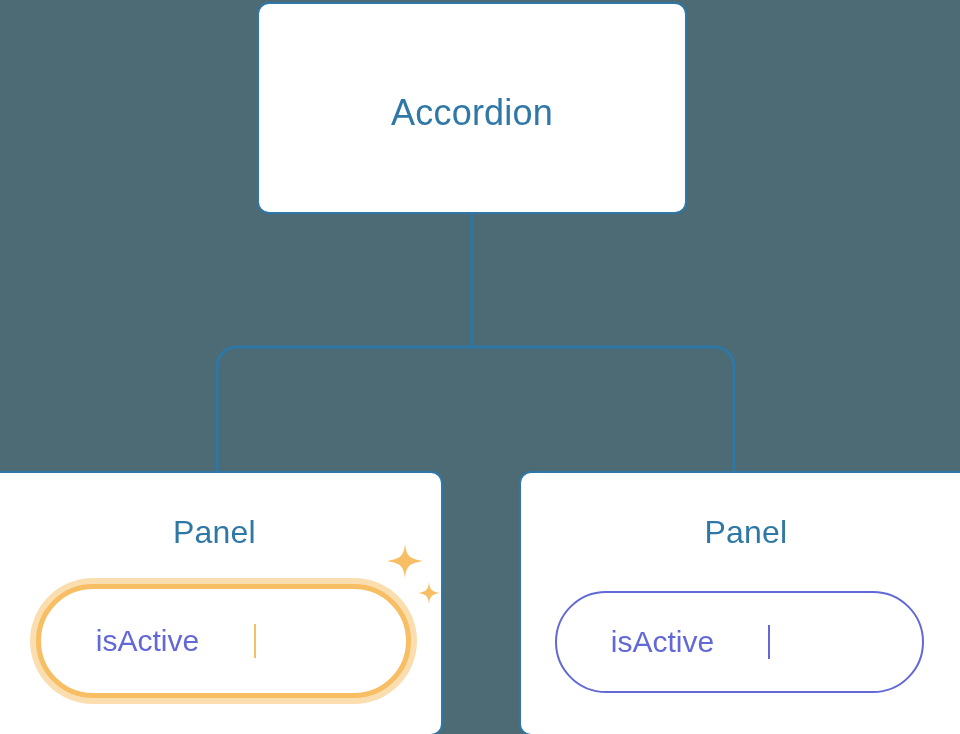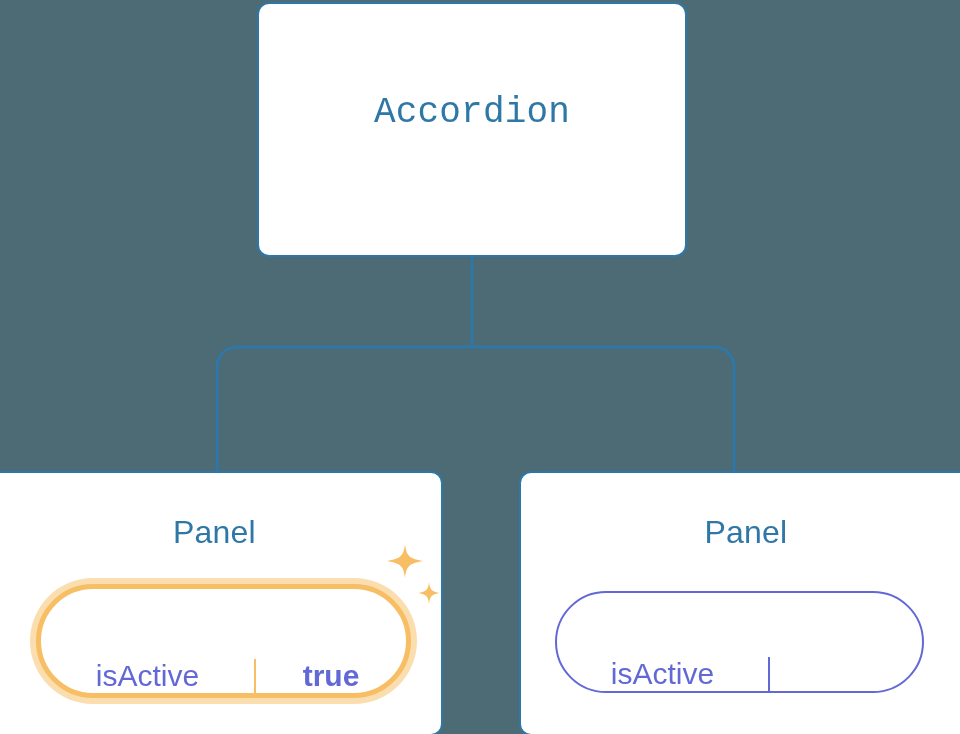--- a/index.html
+++ b/index.html
@@ -34,22 +34,21 @@
     background: #ffffff;
     border: 2px solid #2e77a6;
     border-radius: 12px;
     box-sizing: border-box;
   }
 
   .card-root {
     left: 257px;
     top: 2px;
     width: 430px;
-    height: 255px;
-    font-family: Liberation Mono, monospace;
+    height: 212px;
   }
 
   .card-panel-left {
     left: -14px;
     top: 471px;
     width: 457px;
     height: 265px;
   }
 
   .card-panel-right {
@@ -81,21 +80,21 @@
     left: 0;
     right: 0;
     top: 41px;
     font-size: 32px;
   }
 
   
   .pill {
     position: absolute;
     display: flex;
-    align-items: flex-end;
+    align-items: center;
     background: #ffffff;
     box-sizing: border-box;
     border-radius: 999px;
     overflow: hidden;
   }
 
   .pill-cell {
     display: flex;
     align-items: center;
     justify-content: center;
@@ -166,21 +165,20 @@
   <div class="card card-root">
     <div class="card-title">Accordion</div>
   </div>
 
   <div class="card card-panel-left">
     <div class="card-title">Panel</div>
   </div>
 
   <div class="pill pill-highlight">
     <div class="pill-cell pill-cell-key">isActive</div>
-    <div class="pill-cell pill-cell-val">true</div>
   </div>
 
   <svg class="sparkles" viewBox="0 0 62 70" xmlns="http://www.w3.org/2000/svg">
     <path d="M22,2 C23.5,14 26,16.5 40,19 C26,21.5 23.5,24 22,36 C20.5,24 18,21.5 4,19 C18,16.5 20.5,14 22,2 Z" fill="#f7be63"></path>
     <path d="M46,40 C47,48 48.5,49.5 57,51 C48.5,52.5 47,54 46,62 C45,54 43.5,52.5 35,51 C43.5,49.5 45,48 46,40 Z" fill="#f7be63"></path>
   </svg>
 
   <div class="card card-panel-right">
     <div class="card-title">Panel</div>
   </div>

